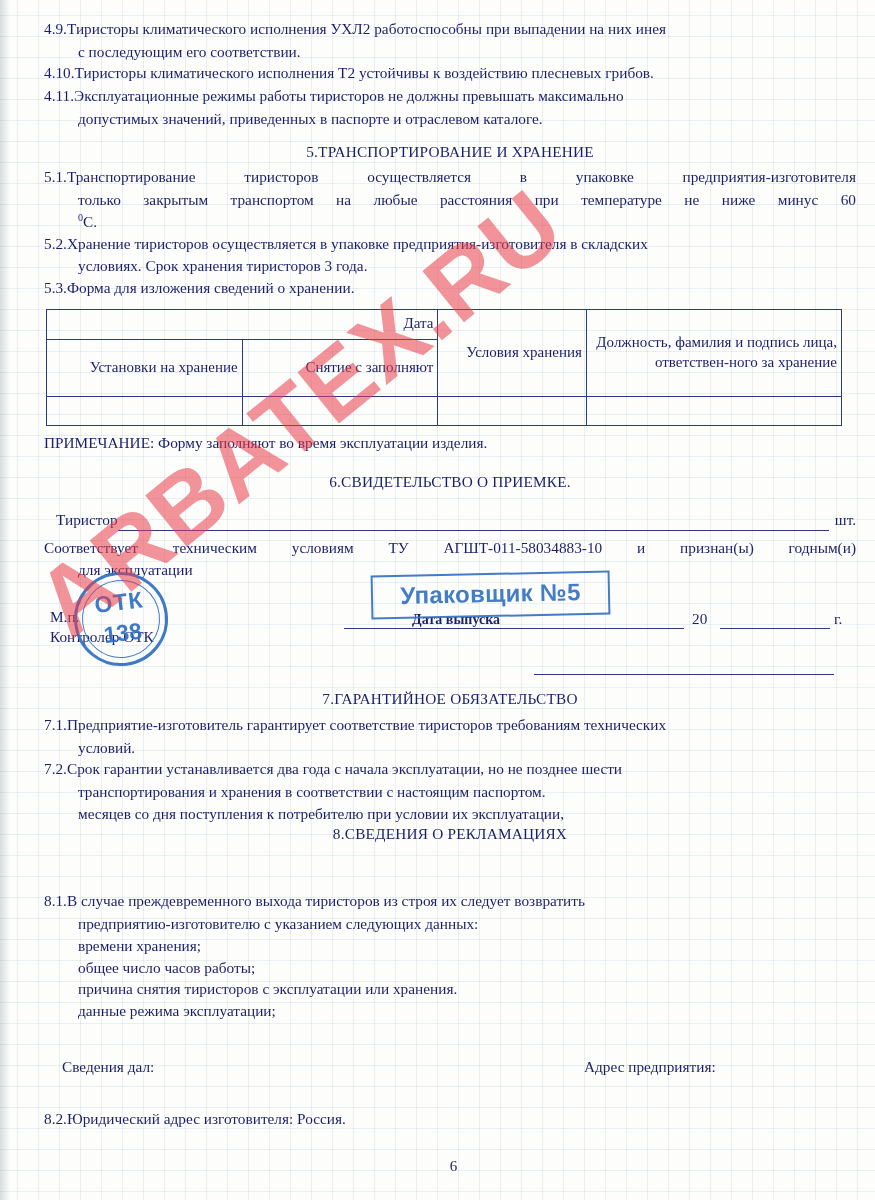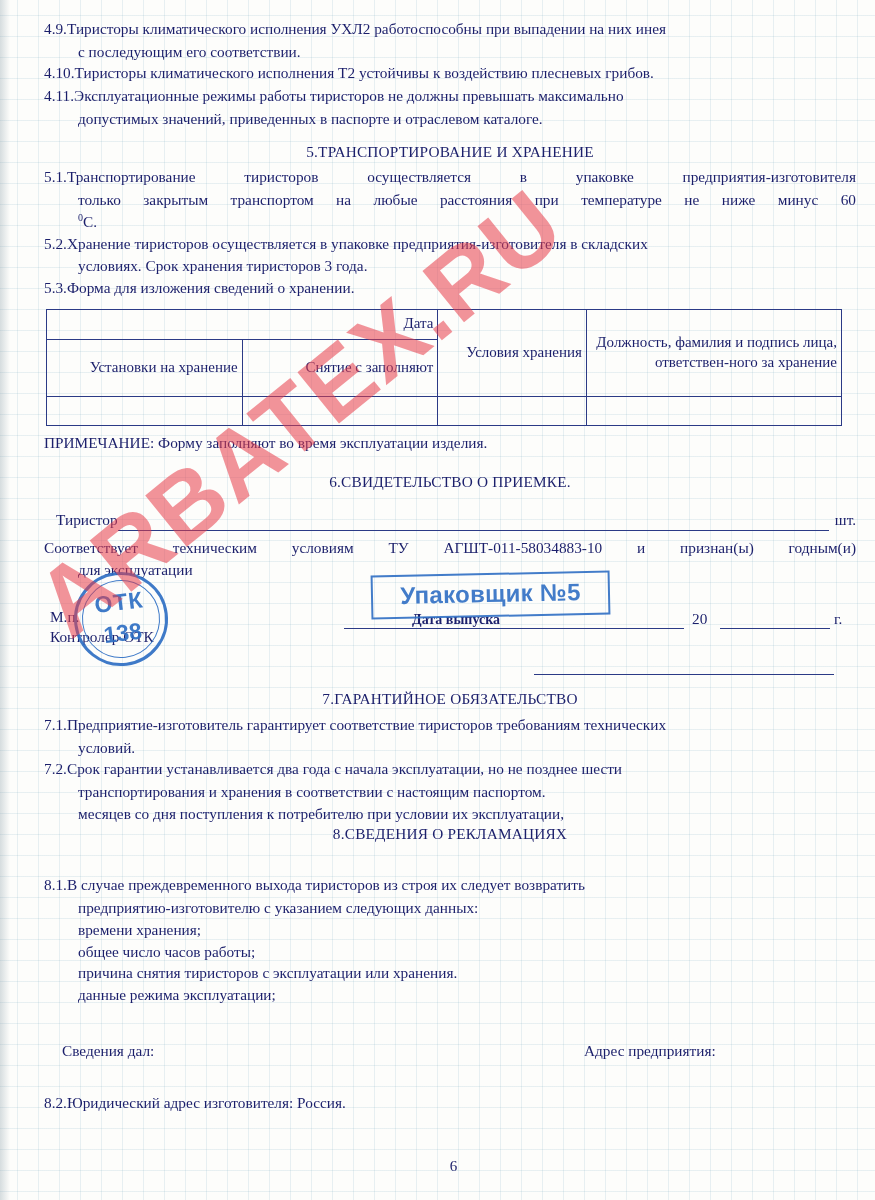--- a/index.html
+++ b/index.html
@@ -358,21 +358,21 @@
 
     <div class="clause">
       <span class="num">7.2.</span>
       <span class="txt">Срок гарантии устанавливается два года с начала эксплуатации, но не позднее шести</span>
     </div>
     <div class="indent-cont">транспортирования и хранения в соответствии с настоящим паспортом.</div>
     <div class="indent-cont">месяцев со дня поступления к потребителю при условии их  эксплуатации,</div>
 
     <div class="heading" style="margin-top:-2px">8.СВЕДЕНИЯ О РЕКЛАМАЦИЯХ</div>
 
-    <div class="clause" style="margin-top:30px">
+    <div class="clause" style="margin-top:46px">
       <span class="num">8.1.</span>
       <span class="txt">В случае преждевременного выхода тиристоров из строя их следует возвратить</span>
     </div>
     <div class="indent-cont">предприятию-изготовителю с указанием следующих данных:</div>
 
     <div class="sub-list">
       <div>времени хранения;</div>
       <div>общее число часов работы;</div>
       <div>причина снятия тиристоров с эксплуатации или хранения.</div>
       <div>данные режима эксплуатации;</div>

